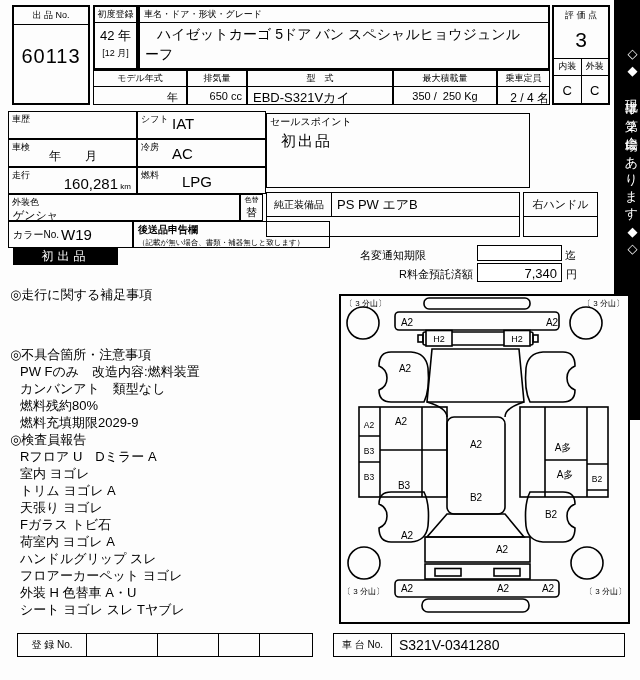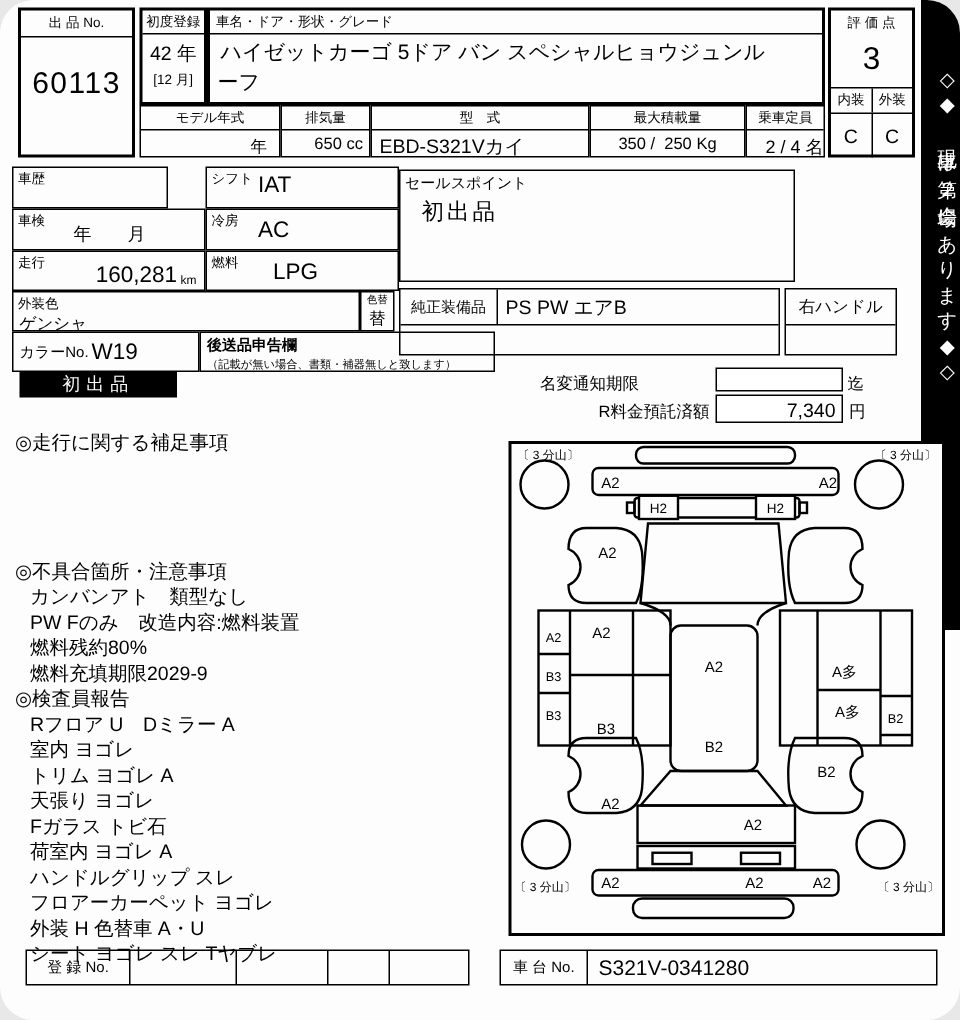--- a/index.html
+++ b/index.html
@@ -1,17 +1,17 @@
 <!DOCTYPE html>
 <html><head>
 <meta charset="utf-8">
 <style>
   html,body{margin:0;padding:0;background:#e8e8e8;}
   #sheet{position:relative;width:640px;height:680px;background:#fdfdfd;
-         font-family:"Liberation Sans","DejaVu Sans",sans-serif;color:#000;overflow:hidden;border-radius:22px;}
+         font-family:"Liberation Sans","DejaVu Sans",sans-serif;color:#000;overflow:hidden;}
   .c{position:absolute;box-sizing:border-box;}
   .bx{border:2px solid #000;}
   .bx1{border:1.5px solid #000;}
   .cl{position:absolute;left:3px;top:1px;font-size:9px;}
   .hd{font-size:9px;text-align:center;border-bottom:1.5px solid #000;}
   .ctr{display:flex;align-items:center;justify-content:center;}
   svg text{font-family:"Liberation Sans","DejaVu Sans",sans-serif;fill:#000;stroke:none;}
   .note-line{font-size:13px;line-height:17px;white-space:pre;}
   .indent{padding-left:10px;}
 </style>
@@ -26,21 +26,21 @@
   </div>
 
   <div class="c bx" style="left:93px;top:5px;width:45px;height:65px">
     <div class="hd" style="height:15px;line-height:14px">初度登録</div>
     <div style="font-size:13px;text-align:center;margin-top:4px">42 年</div>
     <div style="font-size:9px;text-align:center;margin-top:2px">[12 月]</div>
   </div>
 
   <div class="c bx" style="left:138px;top:5px;width:412px;height:65px">
     <div class="hd" style="text-align:left;padding-left:4px;height:15px;line-height:14px">車名・ドア・形状・グレード</div>
-    <div style="font-size:14px;padding:3px 0 0 7px;white-space:pre">ハイゼットカーゴ 5ドア バン スペシャルヒョウジュンル</div>
+    <div style="font-size:14px;padding:3px 0 0 17px;white-space:pre">ハイゼットカーゴ 5ドア バン スペシャルヒョウジュンル</div>
     <div style="font-size:14px;padding:2px 0 0 5px">ーフ</div>
   </div>
 
   <div class="c bx1" style="left:93px;top:70px;width:94px;height:35px">
     <div class="hd" style="height:15px;line-height:14px">モデル年式</div>
     <div style="font-size:11px;text-align:right;padding:3px 8px 0 0">年</div>
   </div>
   <div class="c bx1" style="left:187px;top:70px;width:60px;height:35px">
     <div class="hd" style="height:15px;line-height:14px">排気量</div>
     <div style="font-size:11px;text-align:right;padding:3px 4px 0 0">650 cc</div>
@@ -72,21 +72,21 @@
   </div>
 
   <div class="c" style="left:614px;top:0;width:26px;height:420px;background:#000;color:#fff;
        writing-mode:vertical-rl;text-orientation:upright;font-size:13px;letter-spacing:2px;
        display:flex;justify-content:flex-start;padding-top:46px">
     <span>◇◆</span>
     <span style="margin-top:9px">現車は第２会場にあります</span>
     <span style="margin-top:9px">◆◇</span>
   </div>
 
-  <div class="c bx1" style="left:8px;top:111px;width:104px;height:28px">
+  <div class="c bx1" style="left:8px;top:111px;width:129px;height:28px">
     <span class="cl">車歴</span>
   </div>
   <div class="c bx1" style="left:137px;top:111px;width:129px;height:28px">
     <span class="cl">シフト</span>
     <span style="position:absolute;left:34px;top:3px;font-size:15px">IAT</span>
   </div>
   <div class="c bx1" style="left:8px;top:139px;width:129px;height:28px">
     <span class="cl">車検</span>
     <span style="position:absolute;left:40px;top:8px;font-size:12px;white-space:pre">年　　月</span>
   </div>
@@ -144,23 +144,23 @@
   <div class="c" style="left:565px;top:248px;font-size:11px">迄</div>
 
   <div class="c" style="left:360px;top:267px;width:113px;text-align:right;font-size:11px">R料金預託済額</div>
   <div class="c bx1" style="left:477px;top:263px;width:85px;height:19px;background:#fff">
     <div style="font-size:13px;text-align:right;padding:2px 4px 0 0">7,340</div>
   </div>
   <div class="c" style="left:566px;top:267px;font-size:11px">円</div>
 
   <div class="c" style="left:10px;top:286px;width:322px">
     <div class="note-line">◎走行に関する補足事項</div>
-    <div class="note-line" style="margin-top:69px">◎不具合箇所・注意事項</div>
+    <div class="note-line" style="margin-top:43px">◎不具合箇所・注意事項</div>
+    <div class="note-line indent">PW Fのみ　改造内容:燃料装置</div>
     <div class="note-line indent">カンバンアト　類型なし</div>
-    <div class="note-line indent">PW Fのみ　改造内容:燃料装置</div>
     <div class="note-line indent">燃料残約80%</div>
     <div class="note-line indent">燃料充填期限2029-9</div>
     <div class="note-line">◎検査員報告</div>
     <div class="note-line indent">Rフロア U　Dミラー A</div>
     <div class="note-line indent">室内 ヨゴレ</div>
     <div class="note-line indent">トリム ヨゴレ A</div>
     <div class="note-line indent">天張り ヨゴレ</div>
     <div class="note-line indent">Fガラス トビ石</div>
     <div class="note-line indent">荷室内 ヨゴレ A</div>
     <div class="note-line indent">ハンドルグリップ スレ</div>

